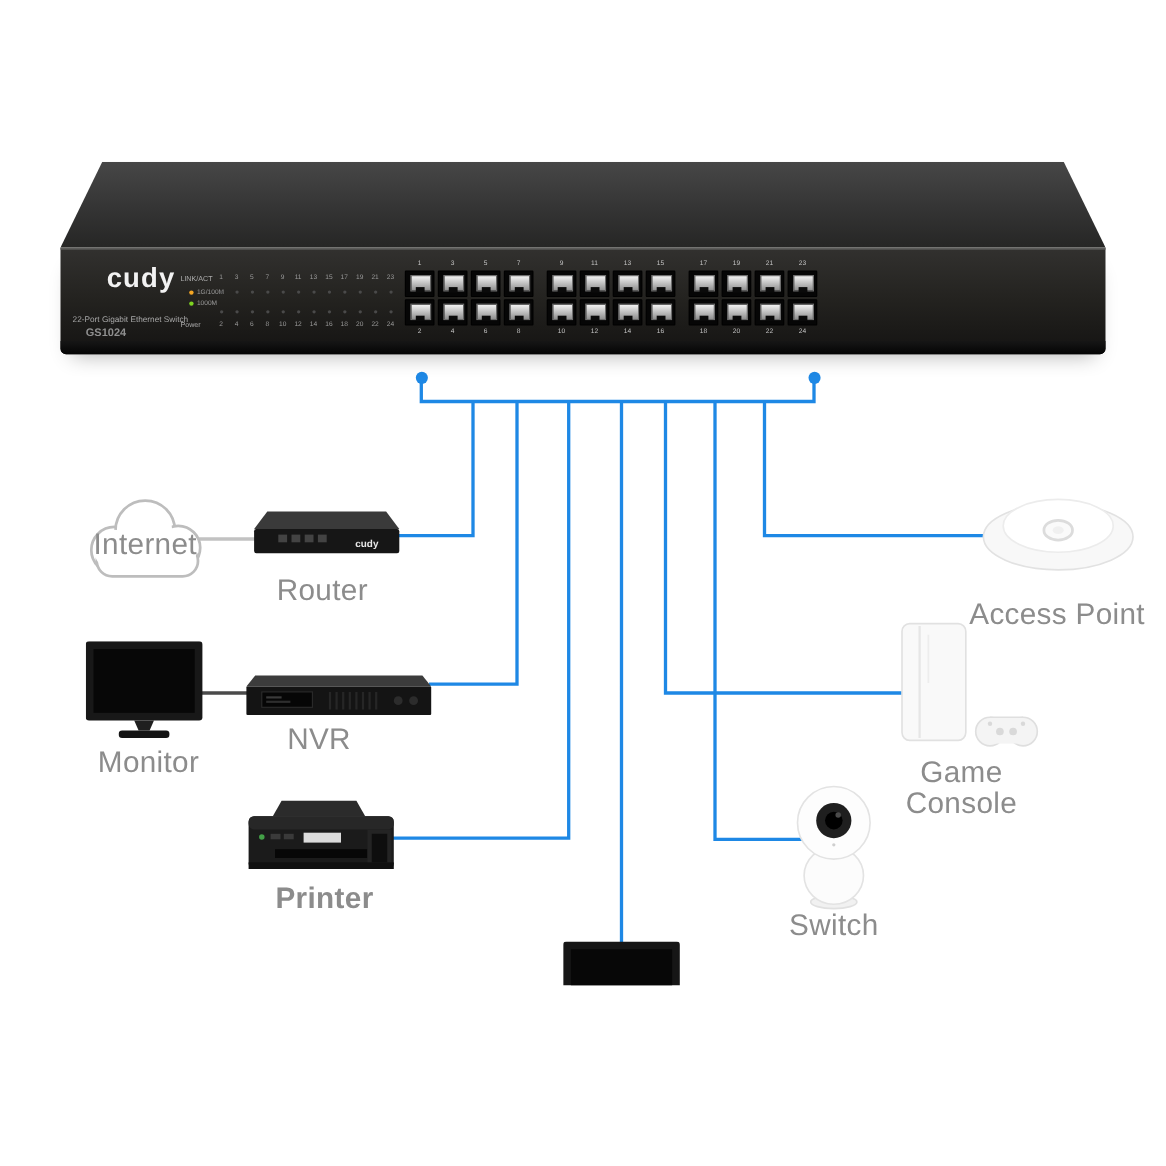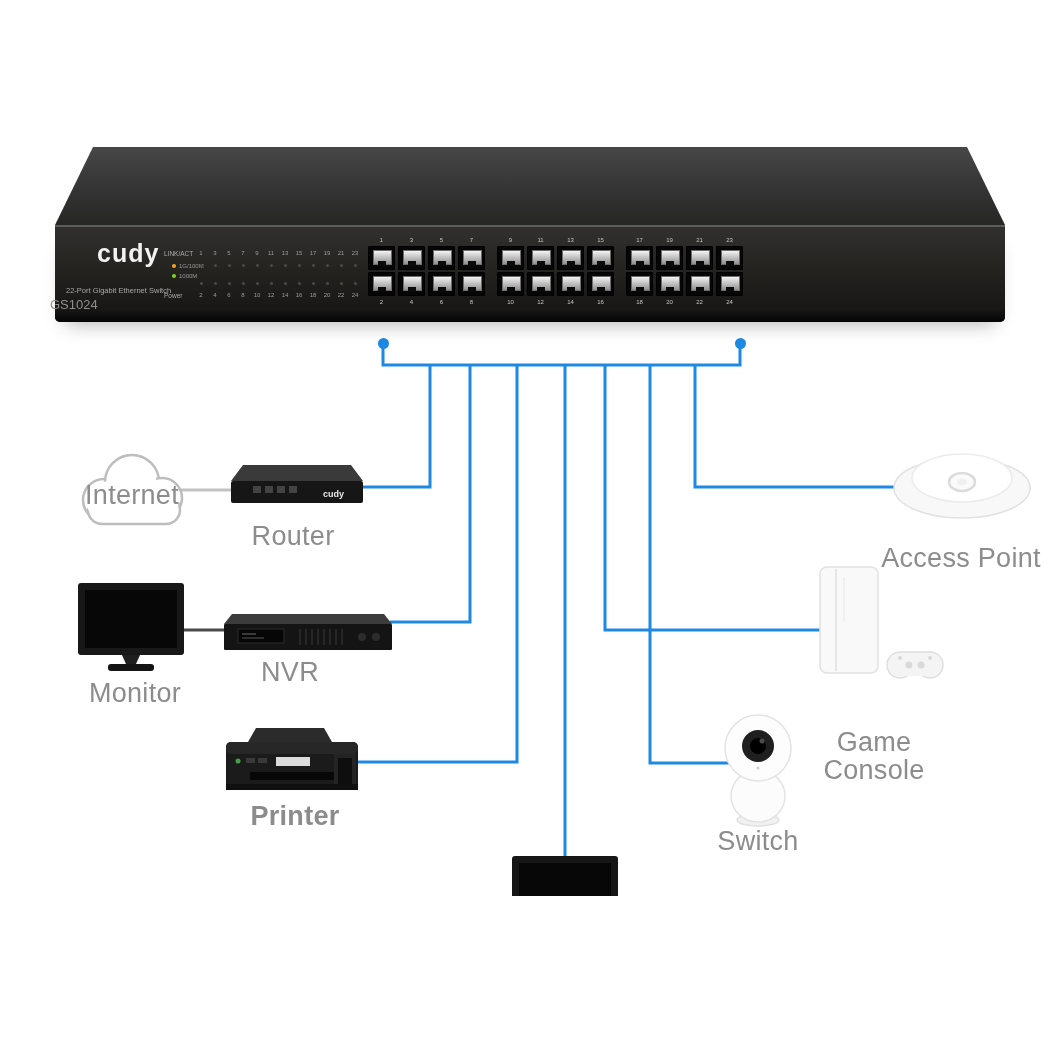--- a/index.html
+++ b/index.html
@@ -31,21 +31,21 @@
     background:linear-gradient(180deg,#32312f 0%,#23221f 50%,#141312 100%);
     border-radius:0 0 5px 5px;
     box-shadow:0 12px 18px -10px rgba(0,0,0,.30);
   }
   .switch-front::before{content:"";position:absolute;left:0;top:0;width:100%;height:2px;background:#5c5c5a;}
   .switch-bezel{position:absolute;left:0;bottom:0;width:100%;height:12px;
     background:linear-gradient(180deg,#161616,#040404);border-radius:0 0 5px 5px;}
   .brand{position:absolute;left:97px;top:239px;z-index:3;color:#f2f2f2;font-size:25px;
     font-weight:700;letter-spacing:1px;}
   .sw-name{position:absolute;left:66px;top:286px;z-index:3;color:#a8a8a8;font-size:7.5px;white-space:nowrap;}
-  .sw-model{position:absolute;left:50px;top:297px;z-index:3;color:#8f8f8f;font-size:13px;white-space:nowrap;}
+  .sw-model{position:absolute;left:78px;top:297px;z-index:3;color:#8f8f8f;font-size:10px;white-space:nowrap;font-weight:bold;}
 
   
   .led-panel{position:absolute;left:162px;top:246px;width:215px;height:66px;z-index:3;}
   .led-label{position:absolute;color:#ababab;font-size:6.5px;white-space:nowrap;}
   .led-legend{position:absolute;display:flex;align-items:center;gap:3px;color:#9a9a9a;font-size:6px;white-space:nowrap;}
   .legend-dot{width:4px;height:4px;border-radius:50%;display:inline-block;}
   .legend-dot.orange{background:#f5a623;}
   .legend-dot.green{background:#7ed321;}
   .led-row{position:absolute;display:flex;}
   .led-num{width:14px;text-align:center;color:#9a9a9a;font-size:6px;}
@@ -391,21 +391,21 @@
     <line x1="32" y1="14" x2="32" y2="58" stroke="#ededed" stroke-width="1.5"></line>
     <circle cx="88" cy="102" r="13" fill="#f4f4f4" stroke="#dfdfdf" stroke-width="1.5"></circle>
     <circle cx="118" cy="102" r="13" fill="#f4f4f4" stroke="#dfdfdf" stroke-width="1.5"></circle>
     <rect x="88" y="89" width="30" height="24" fill="#f4f4f4"></rect>
     <line x1="88" y1="89" x2="118" y2="89" stroke="#dfdfdf" stroke-width="1.5"></line>
     <circle cx="97" cy="102" r="3.5" fill="#d9d9d9"></circle>
     <circle cx="109" cy="102" r="3.5" fill="#d9d9d9"></circle>
     <circle cx="88" cy="95" r="2" fill="#d9d9d9"></circle>
     <circle cx="118" cy="95" r="2" fill="#d9d9d9"></circle>
   </svg>
-  <div class="dev-label" style="left:786px;top:688px;width:176px;margin-top:40px;">Game Console</div>
+  <div class="dev-label" style="left:786px;top:688px;width:176px;">Game Console</div>
 
   <svg class="device" style="left:890px;top:442px;" width="150" height="85" viewBox="0 0 150 85">
     <ellipse cx="72" cy="46" rx="68" ry="30" fill="#f8f8f8" stroke="#e2e2e2" stroke-width="1.5"></ellipse>
     <ellipse cx="72" cy="36" rx="50" ry="24" fill="#ffffff" stroke="#ececec" stroke-width="1.5"></ellipse>
     <ellipse cx="72" cy="40" rx="13" ry="9" fill="#fafafa" stroke="#dcdcdc" stroke-width="2.5"></ellipse>
     <ellipse cx="72" cy="40" rx="5" ry="3.5" fill="#f0f0f0"></ellipse>
   </svg>
   <div class="dev-label" style="left:876px;top:544px;width:170px;">Access Point</div>
 
 </div>

